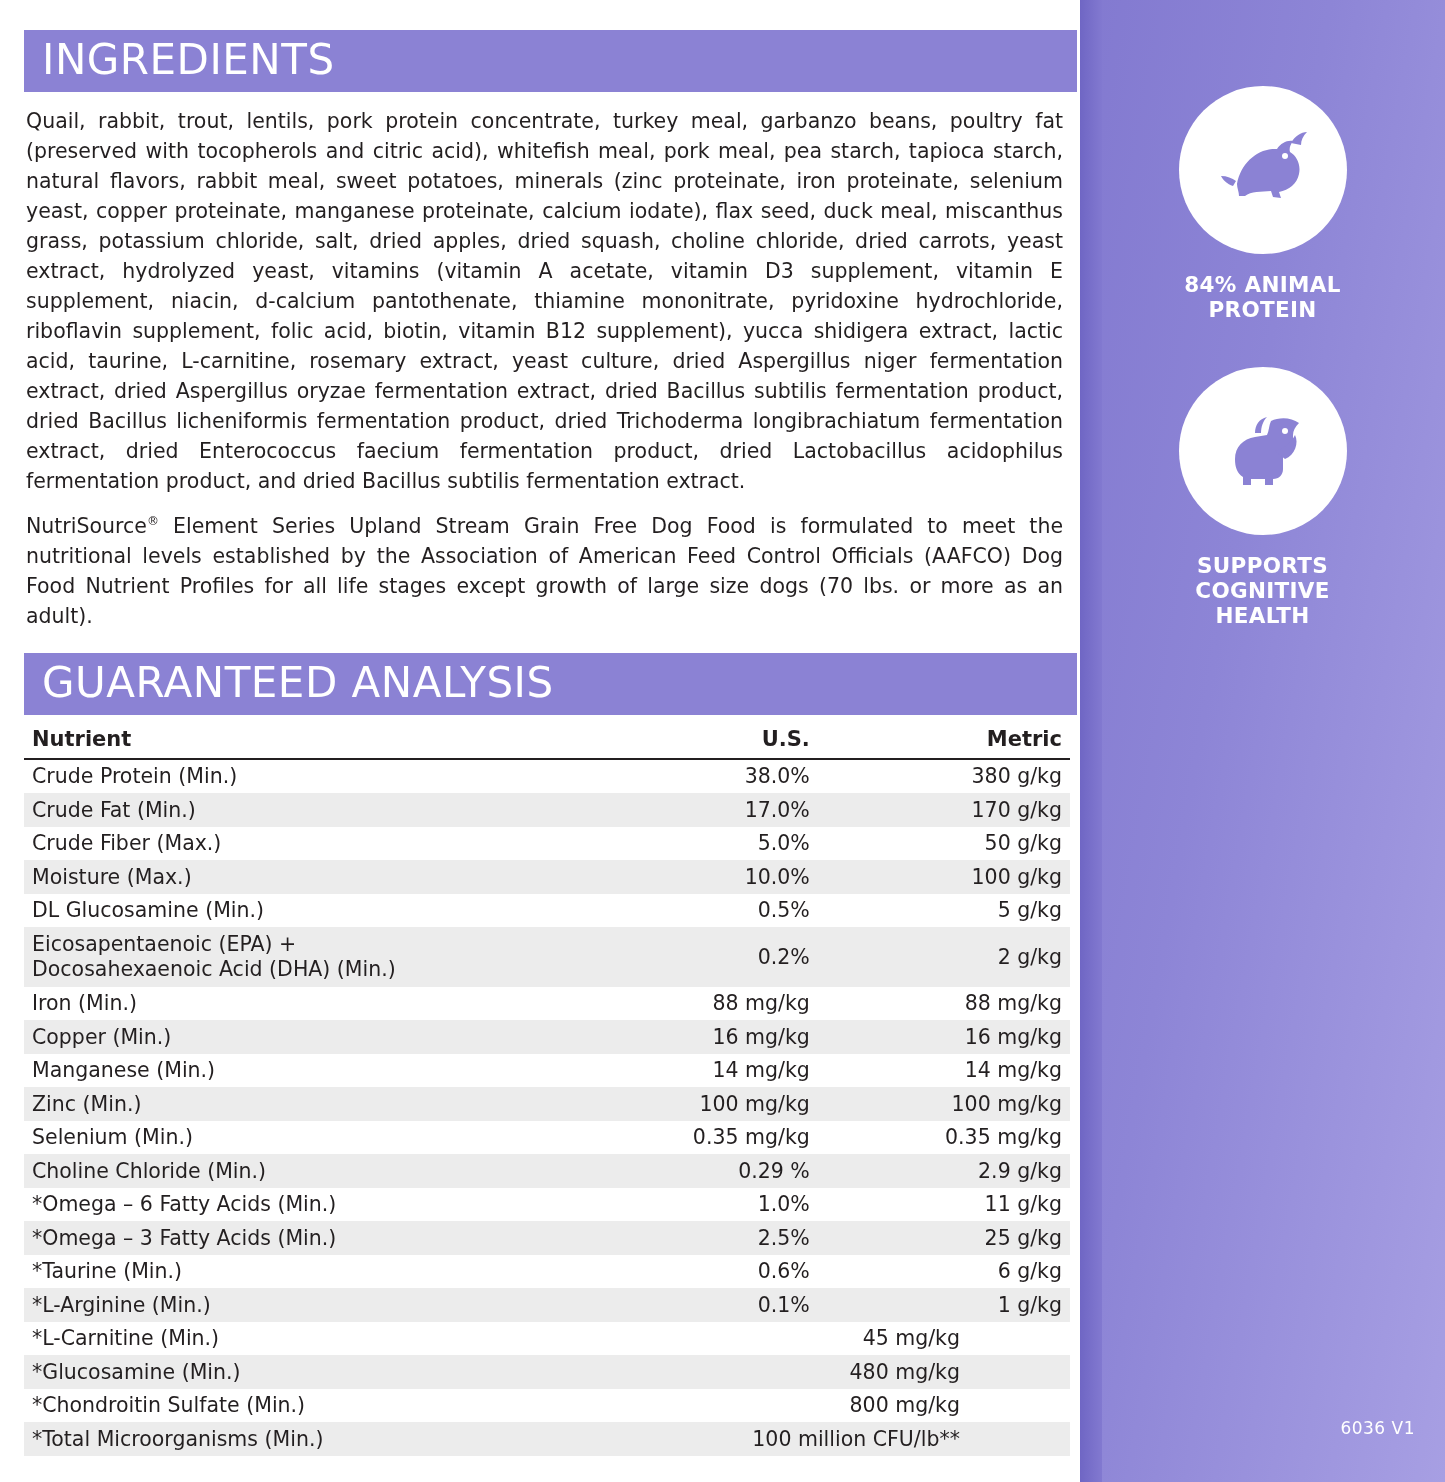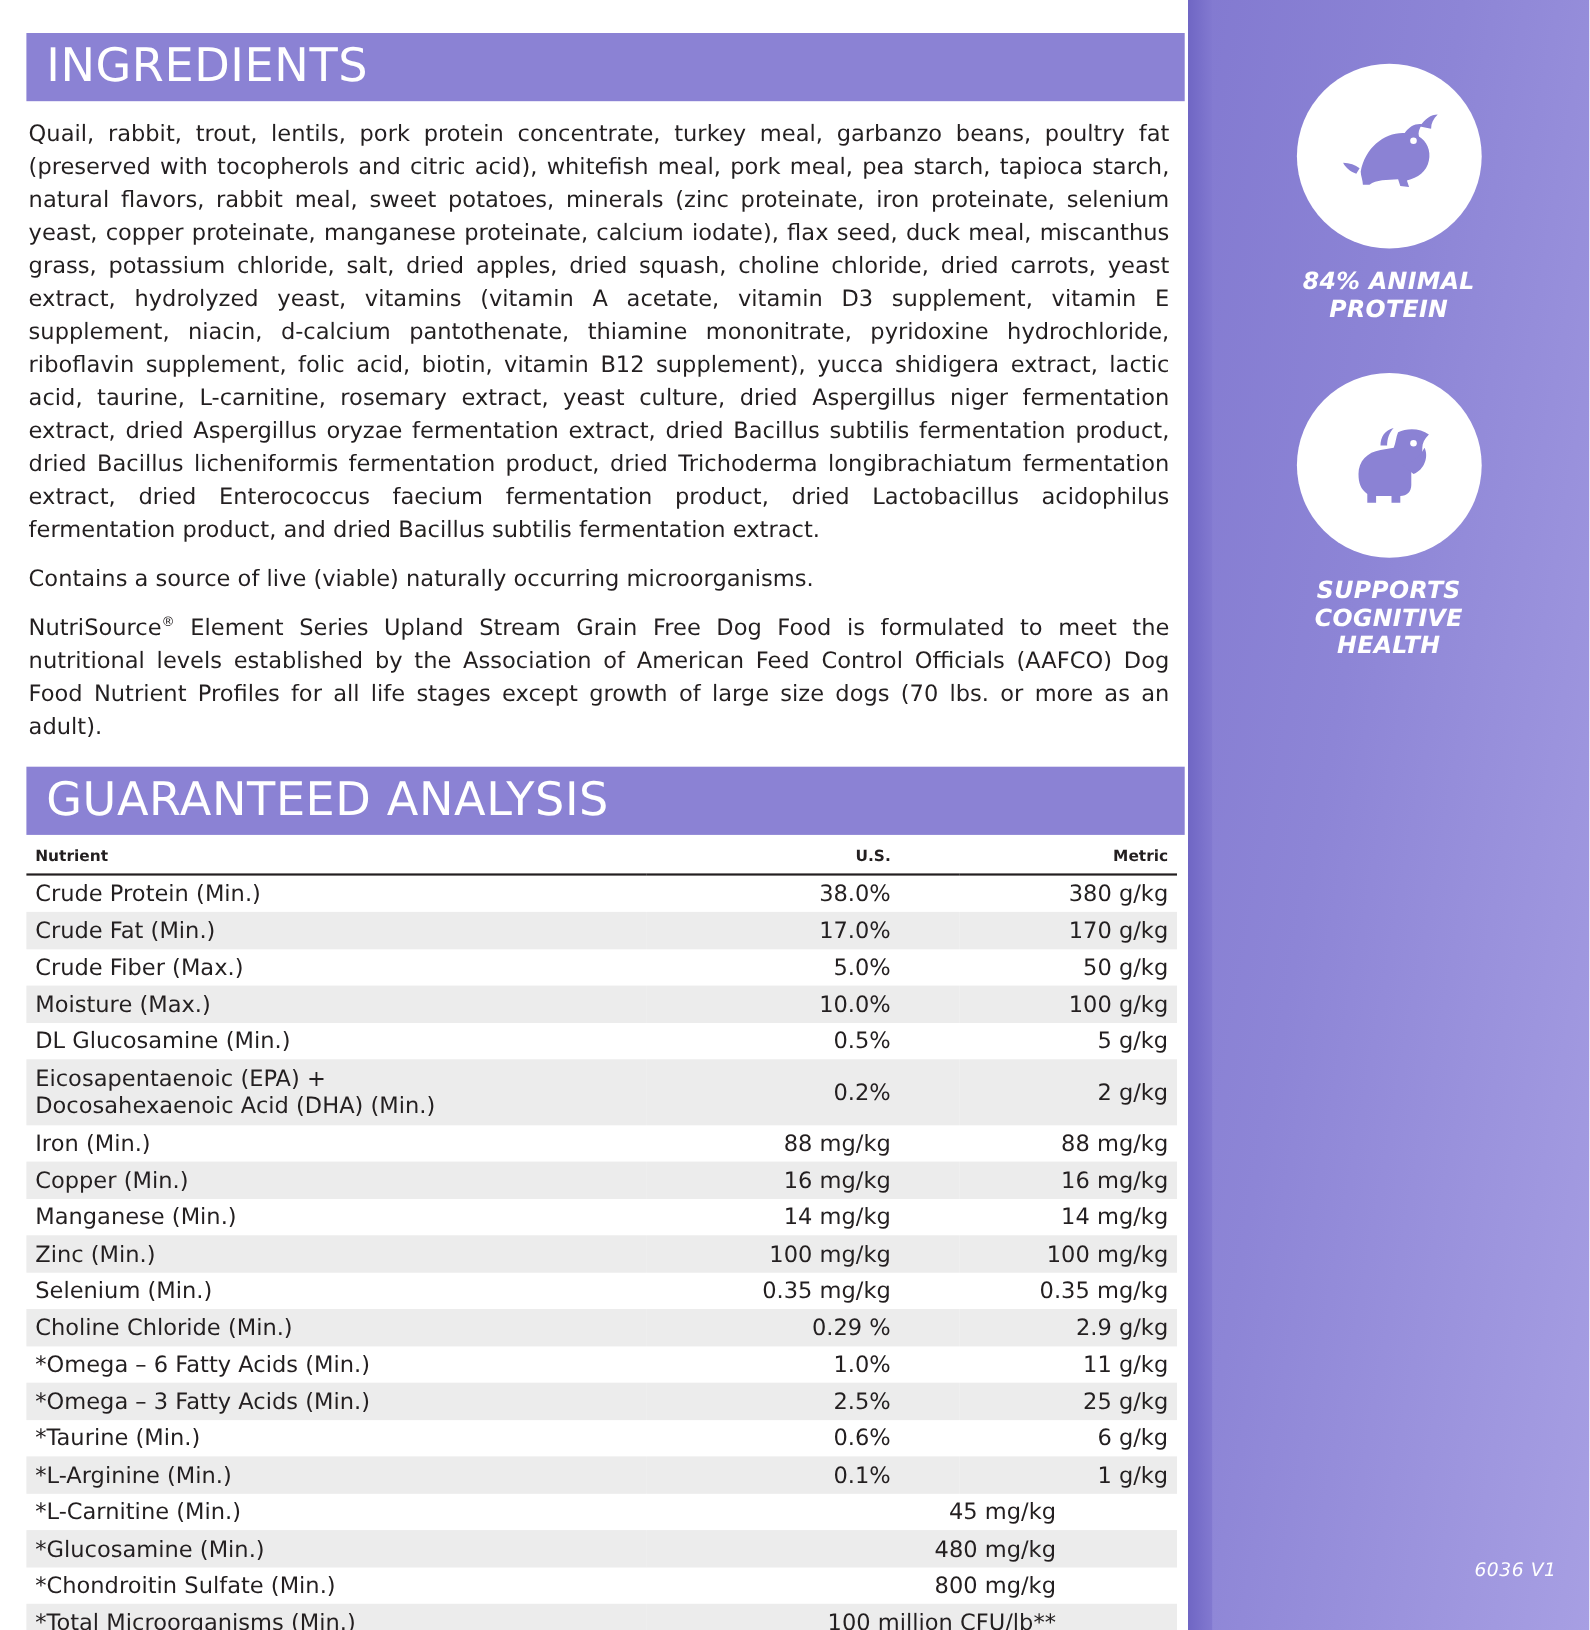--- a/index.html
+++ b/index.html
@@ -60,21 +60,21 @@
 
   
   table.ga-table {
     width: 1046px;
     border-collapse: collapse;
     margin-top: 6px;
     font-size: 20.5px;
   }
   table.ga-table th {
     font-weight: bold;
-    font-size: 14px;
+    font-size: 21px;
     padding: 6px 0 7px 0;
     border-bottom: 2px solid #231f20;
     color: #231f20;
   }
   table.ga-table th.c-nut { text-align: left; padding-left: 8px; }
   table.ga-table th.c-us  { text-align: right; padding-right: 62px; }
   table.ga-table th.c-me  { text-align: right; padding-right: 8px; }
 
   table.ga-table td {
     padding: 4.5px 0 5px 0;
@@ -96,22 +96,21 @@
   .right {
     position: absolute;
     top: 0;
     right: 0;
     width: 365px;
     height: 1482px;
     background: linear-gradient(100deg, #8279d0 0%, #8d85d6 40%, #a79fe3 100%);
     color: #ffffff;
     text-align: center;
     box-sizing: border-box;
-    padding-top: 58px;
-    font-style: italic;
+    padding-top: 86px;
   }
   .right::before{
     content: "";
     position: absolute;
     left: 0; top: 0; bottom: 0;
     width: 22px;
     background: linear-gradient(90deg, #6f66c4, #8279d0);
   }
 
   .badge {
@@ -153,21 +152,20 @@
 <body>
 
 <div class="page">
 
   <div class="left">
 
     <div class="section-head">INGREDIENTS</div>
 
     <div class="ing-body">
       <p>Quail, rabbit, trout, lentils, pork protein concentrate, turkey meal, garbanzo beans, poultry fat (preserved with tocopherols and citric acid), whitefish meal, pork meal, pea starch, tapioca starch, natural flavors, rabbit meal, sweet potatoes, minerals (zinc proteinate, iron proteinate, selenium yeast, copper proteinate, manganese proteinate, calcium iodate), flax seed, duck meal, miscanthus grass, potassium chloride, salt, dried apples, dried squash, choline chloride, dried carrots, yeast extract, hydrolyzed yeast, vitamins (vitamin A acetate, vitamin D3 supplement, vitamin E supplement, niacin, d-calcium pantothenate, thiamine mononitrate, pyridoxine hydrochloride, riboflavin supplement, folic acid, biotin, vitamin B12 supplement), yucca shidigera extract, lactic acid, taurine, L-carnitine, rosemary extract, yeast culture, dried Aspergillus niger fermentation extract, dried Aspergillus oryzae fermentation extract, dried Bacillus subtilis fermentation product, dried Bacillus licheniformis fermentation product, dried Trichoderma longibrachiatum fermentation extract, dried Enterococcus faecium fermentation product, dried Lactobacillus acidophilus fermentation product, and dried Bacillus subtilis fermentation extract.</p>
-      <p>Contains a source of live (viable) naturally occurring microorganisms.</p>
       <p><span>NutriSource</span><span class="sup">®</span><span> Element Series Upland Stream Grain Free Dog Food is formulated to meet the nutritional levels established by the Association of American Feed Control Officials (AAFCO) Dog Food Nutrient Profiles for all life stages except growth of large size dogs (70 lbs. or more as an adult).</span></p>
     </div>
 
     <div class="section-head ga">GUARANTEED ANALYSIS</div>
 
     <table class="ga-table">
       <thead>
         <tr>
           <th class="c-nut">Nutrient</th>
           <th class="c-us">U.S.</th>

